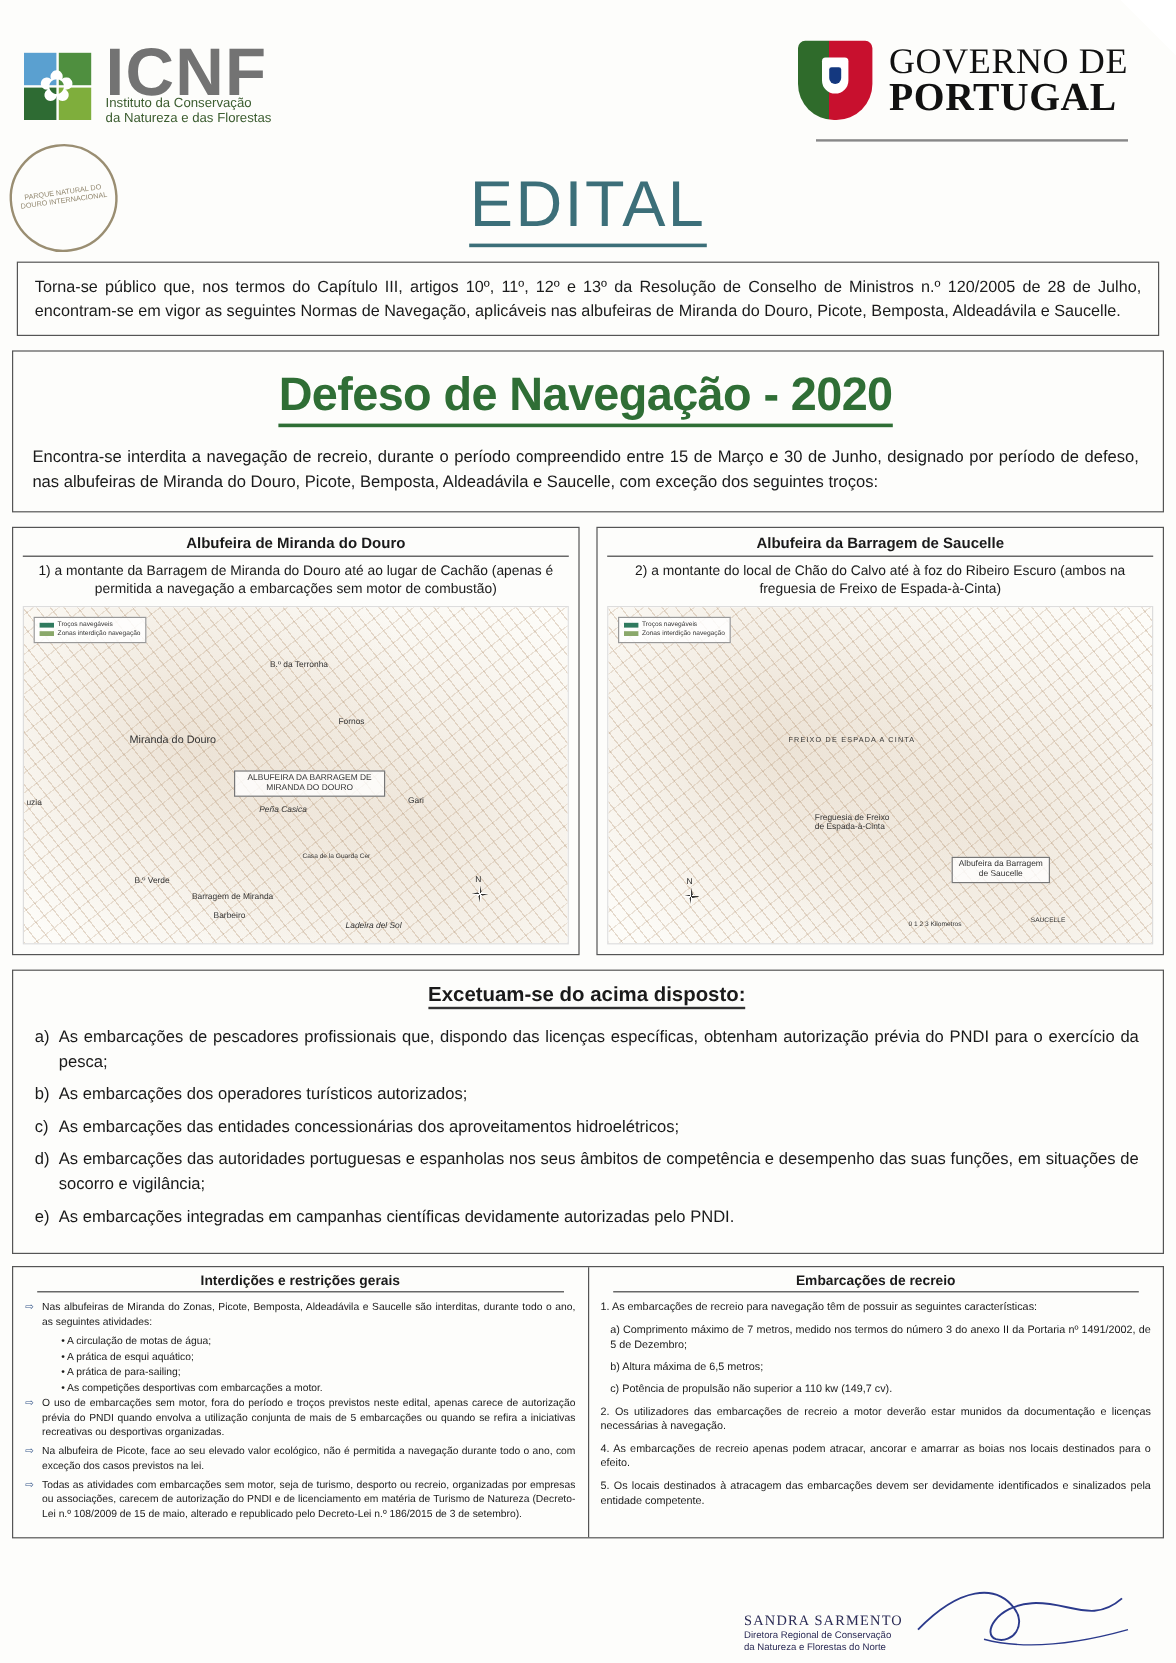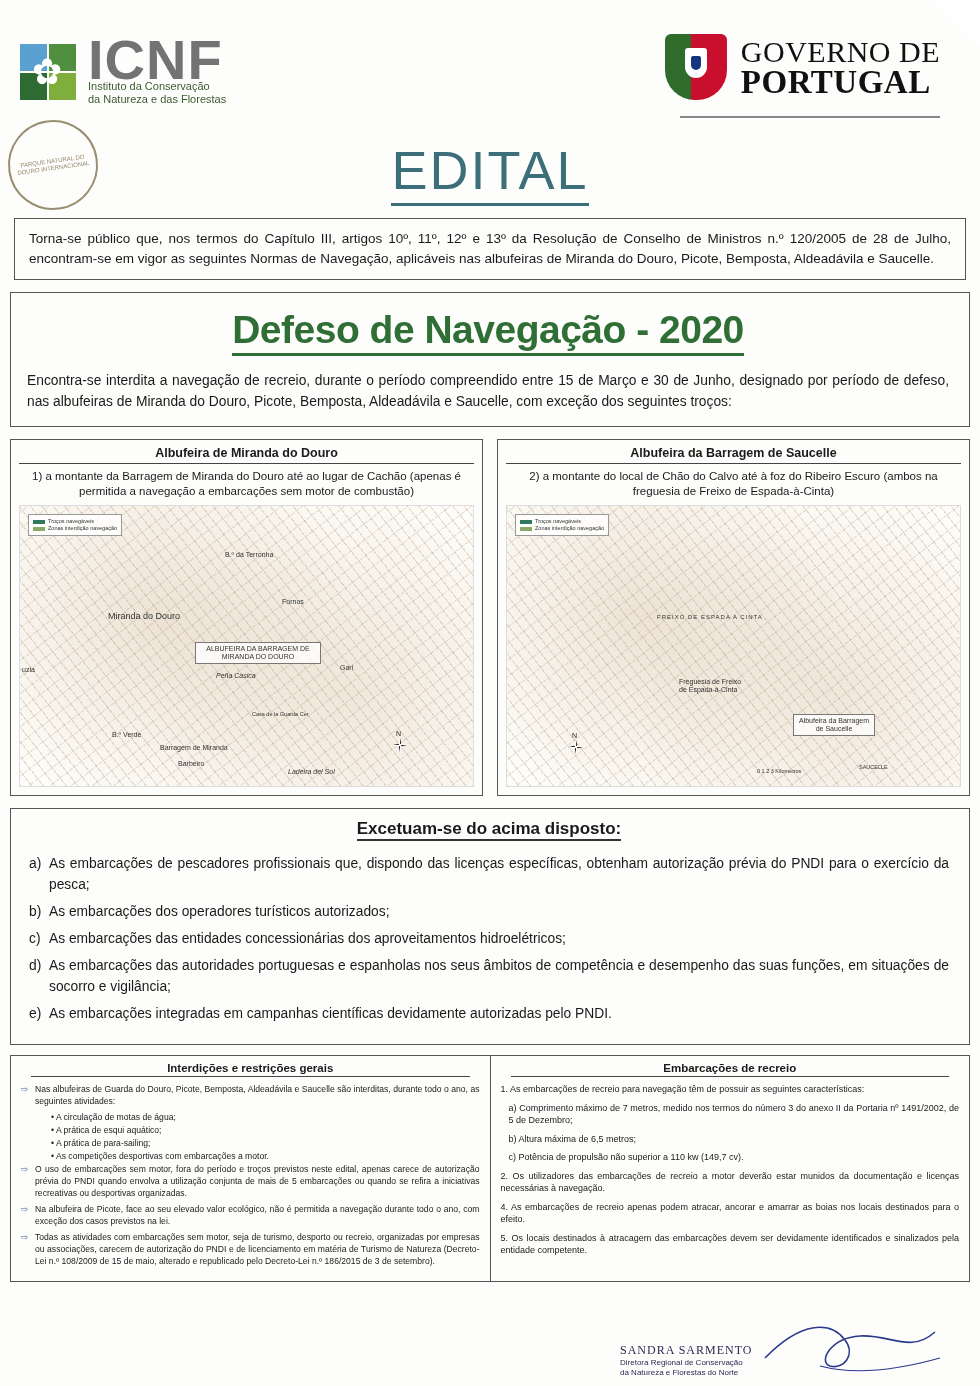--- a/index.html
+++ b/index.html
@@ -255,21 +255,21 @@
     </div>
   </div>
 
   <div class="bottom">
 
     <div class="bcol">
       <div class="bhead">Interdições e restrições gerais</div>
 
       <div class="bline">
         <div class="mk">⇨</div>
-        <div>Nas albufeiras de Guarda do Douro, Picote, Bemposta, Aldeadávila e Saucelle são interditas, durante todo o ano, as seguintes atividades:</div>
+        <div>Nas albufeiras de Miranda do Zonas, Picote, Bemposta, Aldeadávila e Saucelle são interditas, durante todo o ano, as seguintes atividades:</div>
       </div>
       <div class="sub">• <span>A circulação de motas de água;</span></div>
       <div class="sub">• <span>A prática de esqui aquático;</span></div>
       <div class="sub">• <span>A prática de para-sailing;</span></div>
       <div class="sub">• <span>As competições desportivas com embarcações a motor.</span></div>
 
       <div class="bline">
         <div class="mk">⇨</div>
         <div>O uso de embarcações sem motor, fora do período e troços previstos neste edital, apenas carece de autorização prévia do PNDI quando envolva a utilização conjunta de mais de 5 embarcações ou quando se refira a iniciativas recreativas ou desportivas organizadas.</div>
       </div>

